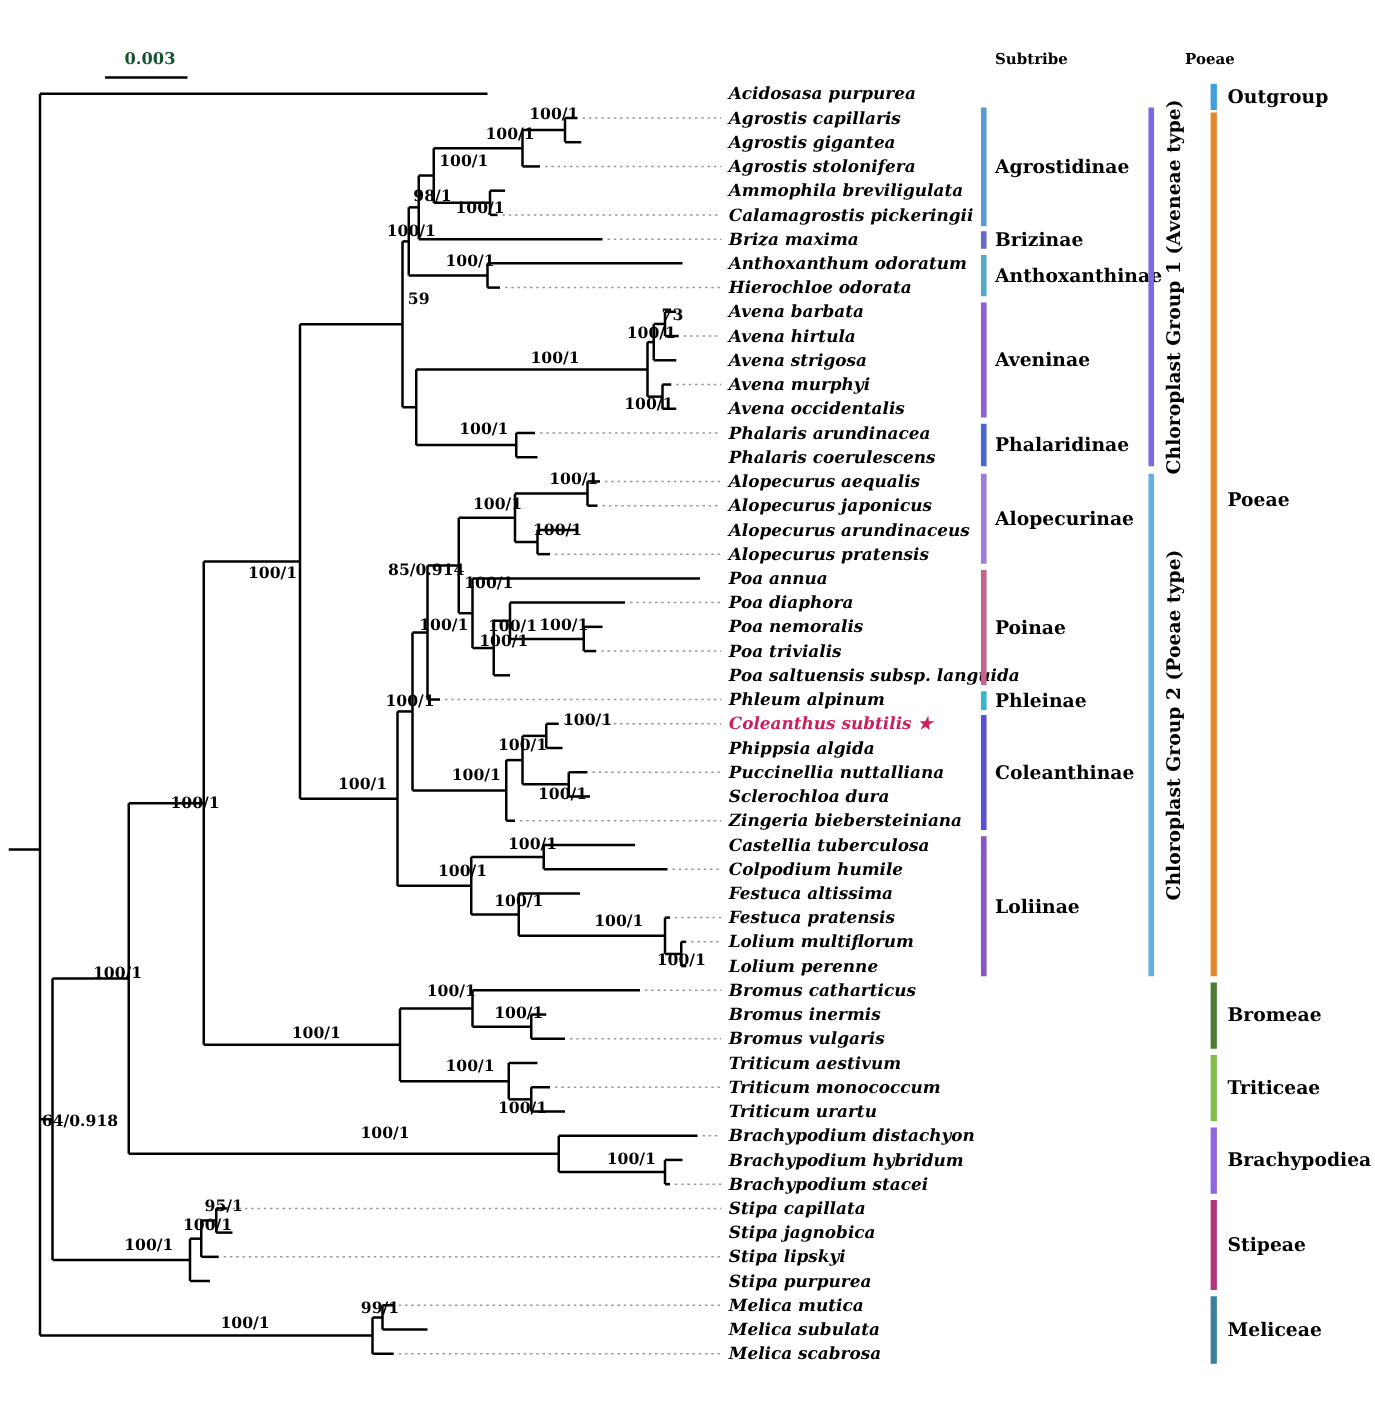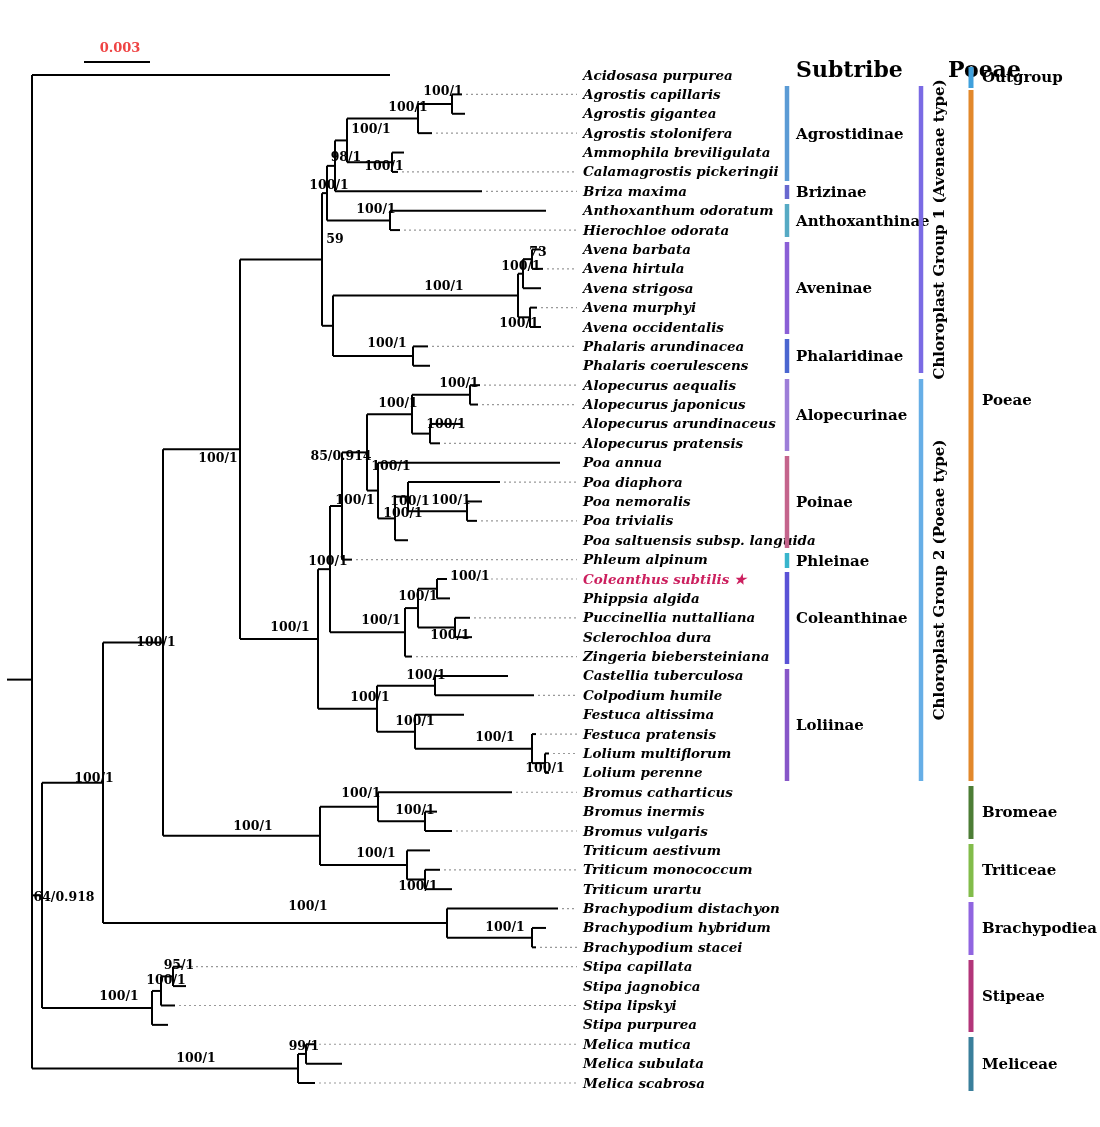--- a/index.html
+++ b/index.html
@@ -1,23 +1,23 @@
 <!DOCTYPE html>
 <html><head>
 <meta charset="utf-8">
 <style>
   html,body{margin:0;padding:0;background:#ffffff;}
   #fig{position:relative;width:1100px;height:1127px;background:#fff;overflow:hidden;
        font-family:"DejaVu Serif","Liberation Serif",serif;}
   #treesvg{position:absolute;left:0;top:0;}
-  .hdr{position:absolute;top:56px;font-weight:bold;font-size:22px;color:#000;}
+  .hdr{position:absolute;top:40px;font-weight:bold;font-size:12px;color:#000;}
   #hdr-subtribe{left:796px;}
   #hdr-tribe{left:948px;}
   #scalelbl{position:absolute;left:88px;top:40px;width:64px;text-align:center;
-            font-weight:bold;font-size:13px;color:#ef4444;}
+            font-weight:bold;font-size:13px;color:#14532d;}
   #scaleline{position:absolute;left:84px;top:61px;width:66px;border-bottom:2px solid #000;}
 </style>
 </head>
 <body>
 
 <div id="fig">
   <div class="hdr" id="hdr-subtribe">Subtribe</div>
   <div class="hdr" id="hdr-tribe">Poeae</div>
   <div id="scalelbl">0.003</div>
   <div id="scaleline"></div>

